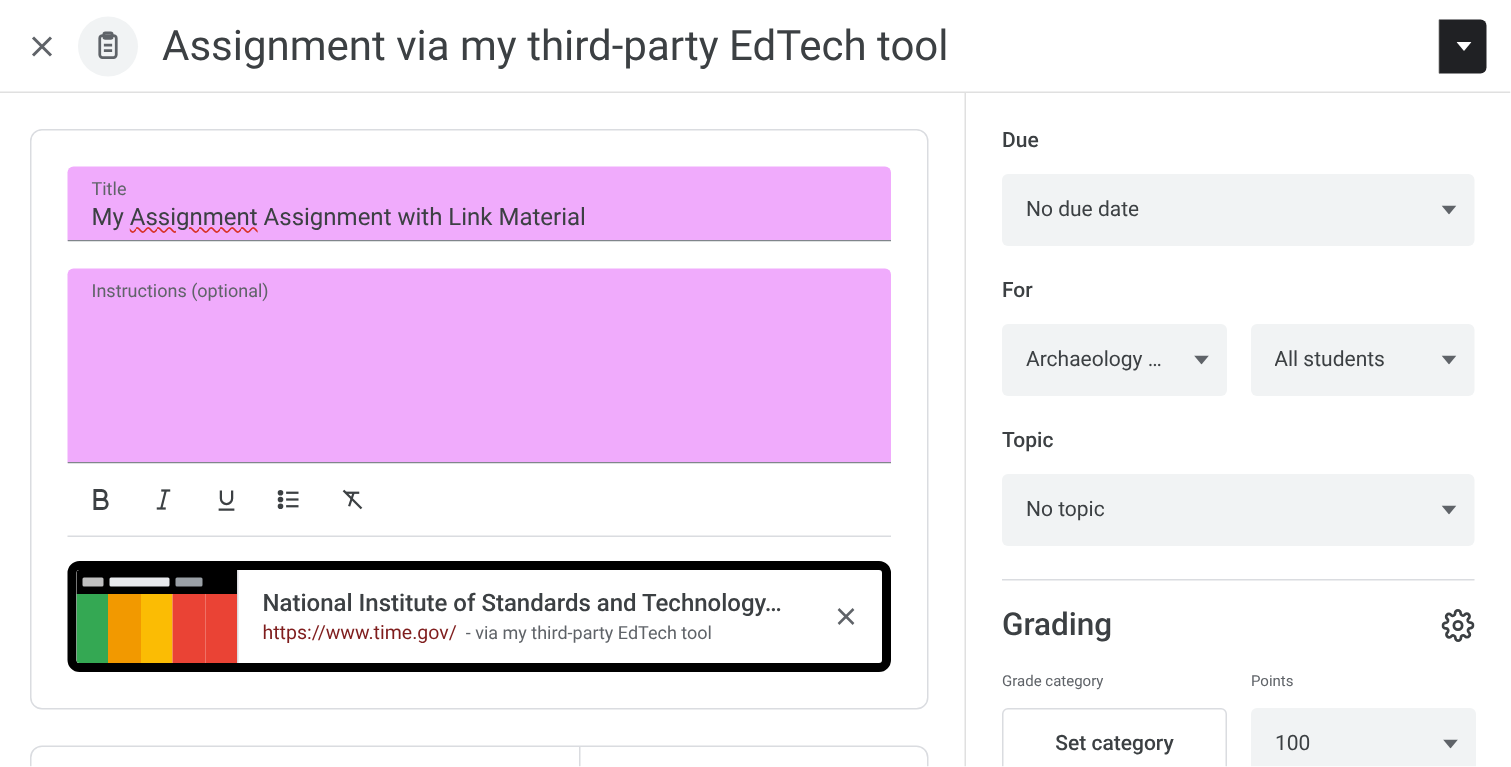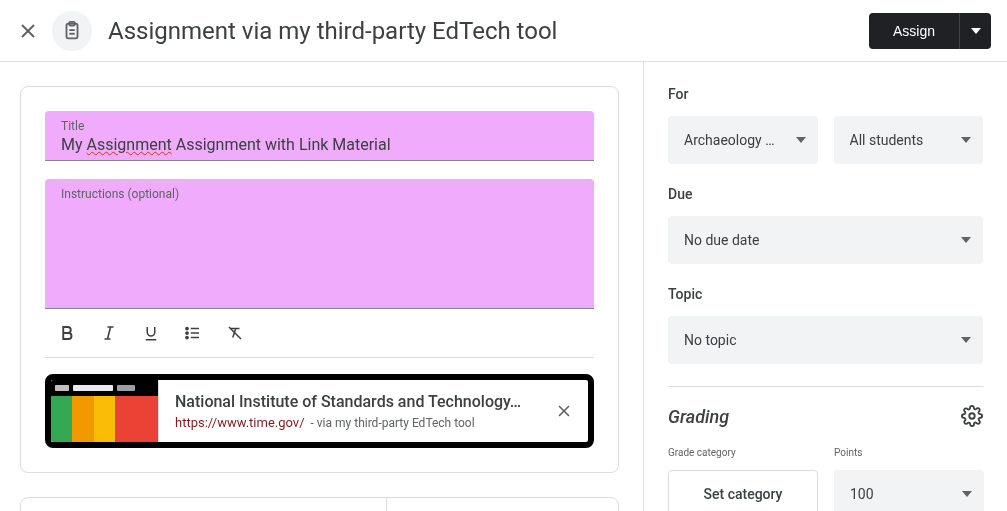--- a/index.html
+++ b/index.html
@@ -28,21 +28,21 @@
   }
   .doc-icon-wrap {
     width: 40px; height: 40px;
     border-radius: 50%;
     background: #f1f3f4;
     display: flex; align-items: center; justify-content: center;
     margin-right: 16px;
     color: #5f6368;
   }
   .header-title {
-    font-size: 24px;
+    font-size: 28px;
     color: #3c4043;
     flex: 1;
   }
   .assign-group {
     display: flex;
     height: 36px;
   }
   .assign-btn {
     background: #202124;
     color: #fff;
@@ -242,24 +242,23 @@
     border: none; border-top: 1px solid #dadce0;
     margin: 18px 0;
   }
   .grading-head {
     display: flex;
     align-items: center;
     justify-content: space-between;
     margin-bottom: 20px;
   }
   .grading-title {
-    font-size: 18px;
+    font-size: 21px;
     font-weight: 500;
     color: #3c4043;
-    font-style: italic;
   }
   .gear {
     color: #3c4043;
     cursor: pointer;
   }
   .grade-row { display: flex; gap: 16px; }
   .grade-col { flex: 1; }
   .mini-label { font-size: 10px; color: #5f6368; margin-bottom: 12px; }
   .btn-outline {
     border: 1px solid #dadce0;
@@ -289,21 +288,20 @@
   <div class="doc-icon-wrap">
     <svg width="22" height="22" viewBox="0 0 24 24" fill="none" stroke="currentColor" stroke-width="2">
         <rect x="6" y="4" width="12" height="16" rx="2"></rect>
         <rect x="9" y="2" width="6" height="4" rx="1"></rect>
         <line x1="9" y1="11" x2="15" y2="11"></line>
         <line x1="9" y1="15" x2="15" y2="15"></line>
       </svg>
   </div>
   <div class="header-title">Assignment via my third-party EdTech tool</div>
   <div class="assign-group">
-    <button class="assign-btn">Assign</button>
     <button class="assign-more">
       <svg width="10" height="6" viewBox="0 0 10 6" fill="currentColor">
           <path d="M0 0 L5 6 L10 0 Z"></path>
         </svg>
     </button>
   </div>
 </div>
 
 <div class="body-wrap">
 
@@ -391,44 +389,44 @@
     </div>
 
     <div class="ghost-card">
       <div class="ghost-divider"></div>
     </div>
   </div>
 
   <div class="right-pane">
 
     <div class="section">
+      <div class="sec-label">Due</div>
+      <div class="dd full">
+        <span class="dd-text">No due date</span>
+        <svg class="dd-caret" width="10" height="6" viewBox="0 0 10 6" fill="currentColor">
+            <path d="M0 0 L5 6 L10 0 Z"></path>
+          </svg>
+      </div>
+    </div>
+
+    <div class="section">
       <div class="sec-label">For</div>
       <div class="row">
         <div class="dd for-class">
           <span class="dd-text">Archaeology …</span>
           <svg class="dd-caret" width="10" height="6" viewBox="0 0 10 6" fill="currentColor">
               <path d="M0 0 L5 6 L10 0 Z"></path>
             </svg>
         </div>
         <div class="dd for-students">
           <span class="dd-text">All students</span>
           <svg class="dd-caret" width="10" height="6" viewBox="0 0 10 6" fill="currentColor">
               <path d="M0 0 L5 6 L10 0 Z"></path>
             </svg>
         </div>
-      </div>
-    </div>
-
-    <div class="section">
-      <div class="sec-label">Due</div>
-      <div class="dd full">
-        <span class="dd-text">No due date</span>
-        <svg class="dd-caret" width="10" height="6" viewBox="0 0 10 6" fill="currentColor">
-            <path d="M0 0 L5 6 L10 0 Z"></path>
-          </svg>
       </div>
     </div>
 
     <div class="section">
       <div class="sec-label">Topic</div>
       <div class="dd full">
         <span class="dd-text">No topic</span>
         <svg class="dd-caret" width="10" height="6" viewBox="0 0 10 6" fill="currentColor">
             <path d="M0 0 L5 6 L10 0 Z"></path>
           </svg>

